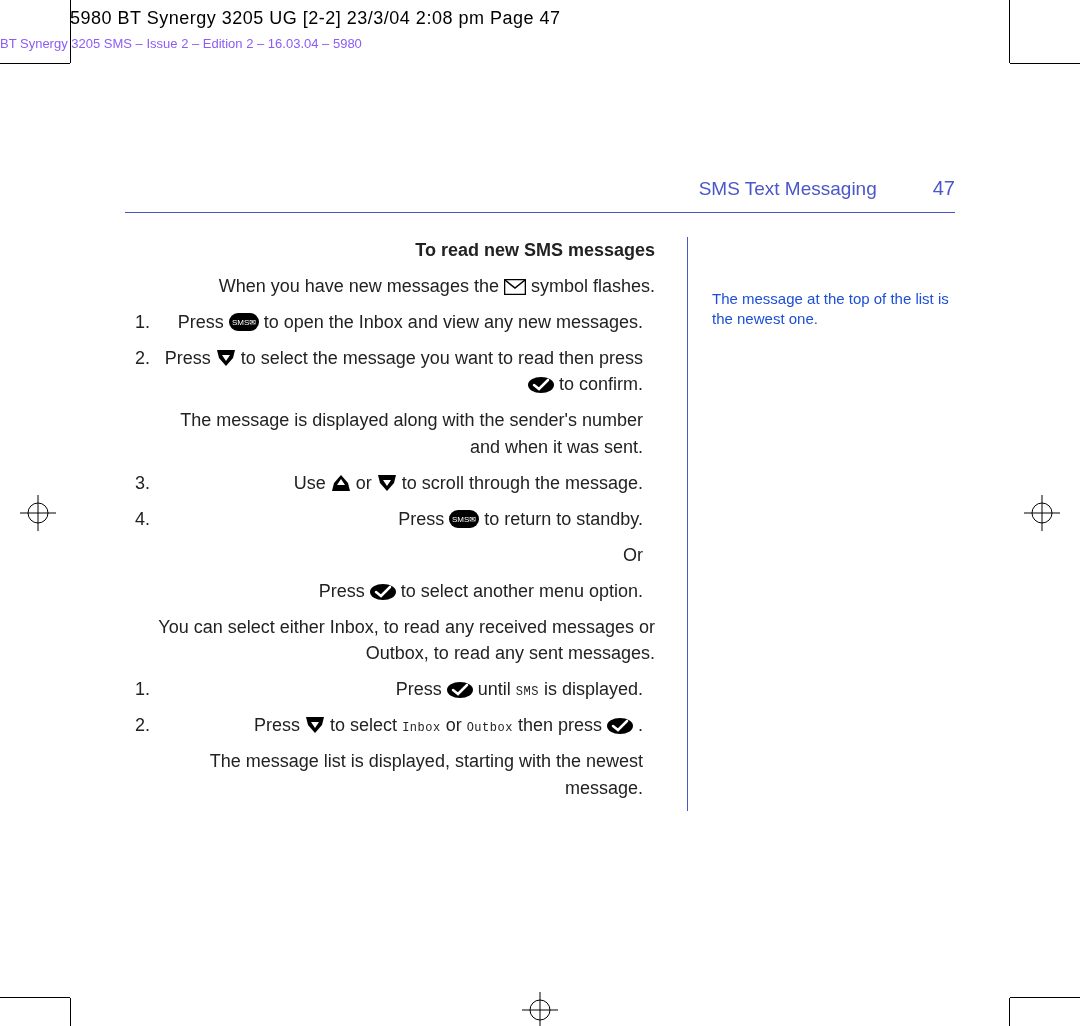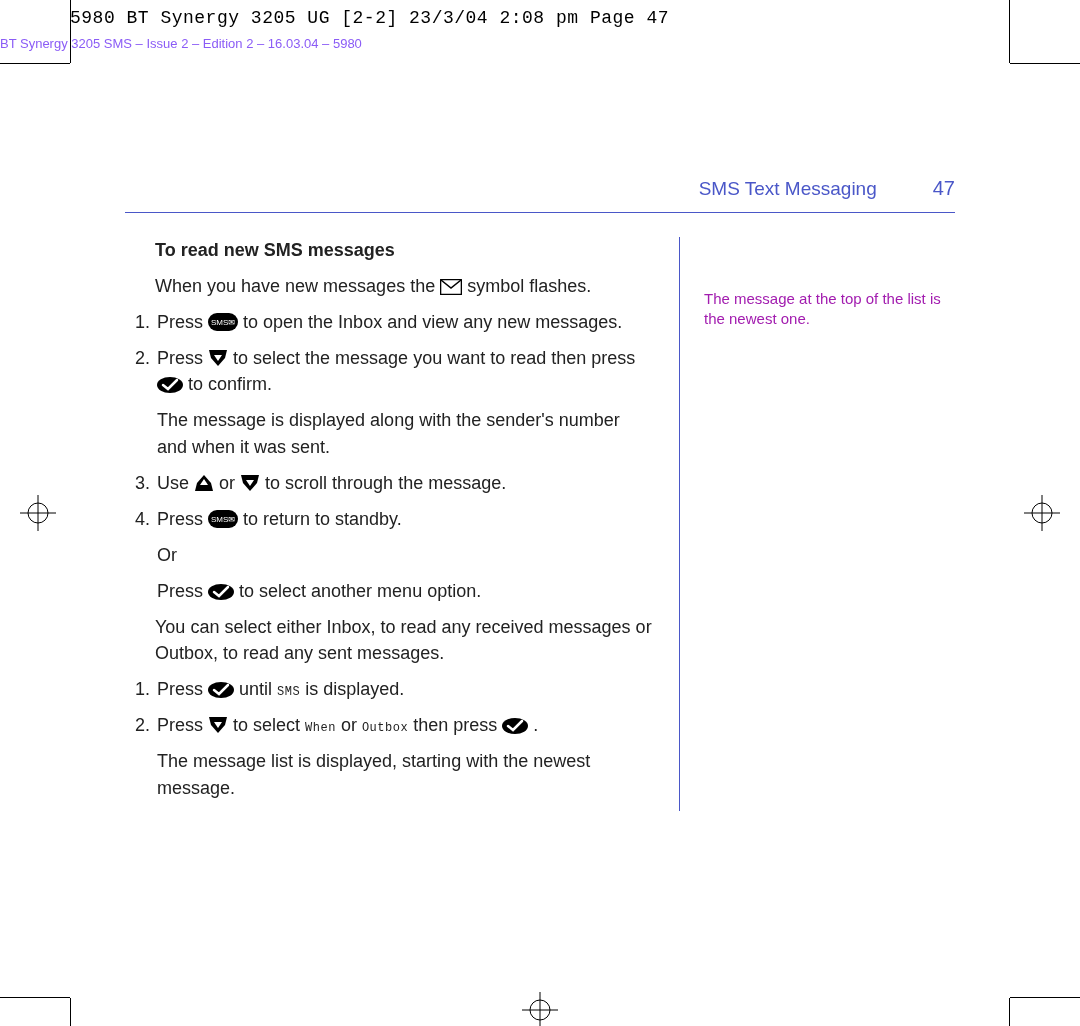--- a/index.html
+++ b/index.html
@@ -10,21 +10,21 @@
     color: #222;
     width: 1080px;
     height: 1026px;
     position: relative;
     overflow: hidden;
   }
   .slug {
     position: absolute;
     top: 8px;
     left: 70px;
-    font-family: Liberation Mono, monospace;
+    font-family: Liberation Sans, sans-serif;
     font-size: 18px;
     letter-spacing: 0.5px;
     color: #000;
   }
   .running-head {
     position: absolute;
     top: 36px;
     left: 0;
     right: 0;
     text-align: left;
@@ -64,29 +64,30 @@
   .head-row .sec-title { font-weight: 400; }
   .head-row .page-num { font-weight: 400; font-size: 20px; margin-top: 37px; }
 
   .columns {
     display: flex;
     gap: 0;
     margin-top: 24px;
   }
   .col-main {
     flex: 0 0 530px;
-    padding-right: 24px;
+    padding-right: 32px;
     border-right: 1px solid #4a57c8;
     font-size: 18px;
     line-height: 1.45;
+    text-align: right;
   }
   .col-side {
     flex: 1;
     padding-left: 24px;
-    color: #a21caf;
+    color: #1d4ed8;
     font-size: 15px;
     line-height: 1.35;
   }
 
   .intro { margin: 0 0 10px 30px; }
   .h { font-weight: 700; margin: 0 0 10px 30px; font-size: 18px; }
   .h2 { margin-top: 30px; }
 
   ol.steps { list-style: decimal; margin: 0; padding: 0 0 0 30px; }
   ol.steps > li { margin: 0 12px 10px 0; padding-left: 2px; }
@@ -245,21 +246,21 @@
         </li>
         <li>
           <span>Press </span>
           <span class="icon">
             <svg width="20" height="18">
                 <polygon points="10,1 19,1 17,9 10,17 3,9 1,1" fill="#000"></polygon>
                 <polygon points="10,12 6,6 14,6" fill="#fff"></polygon>
               </svg>
           </span>
           <span> to select </span>
-          <span class="lcd">When</span>
+          <span class="lcd">Inbox</span>
           <span> or </span>
           <span class="lcd">Outbox</span>
           <span> then press </span>
           <span class="icon">
             <svg width="26" height="16">
                 <ellipse cx="13" cy="8" rx="13" ry="8" fill="#000"></ellipse>
                 <polyline points="6,8 11,12 20,3" fill="none" stroke="#fff" stroke-width="2.5" stroke-linecap="round"></polyline>
               </svg>
           </span>
           <span>.</span>

